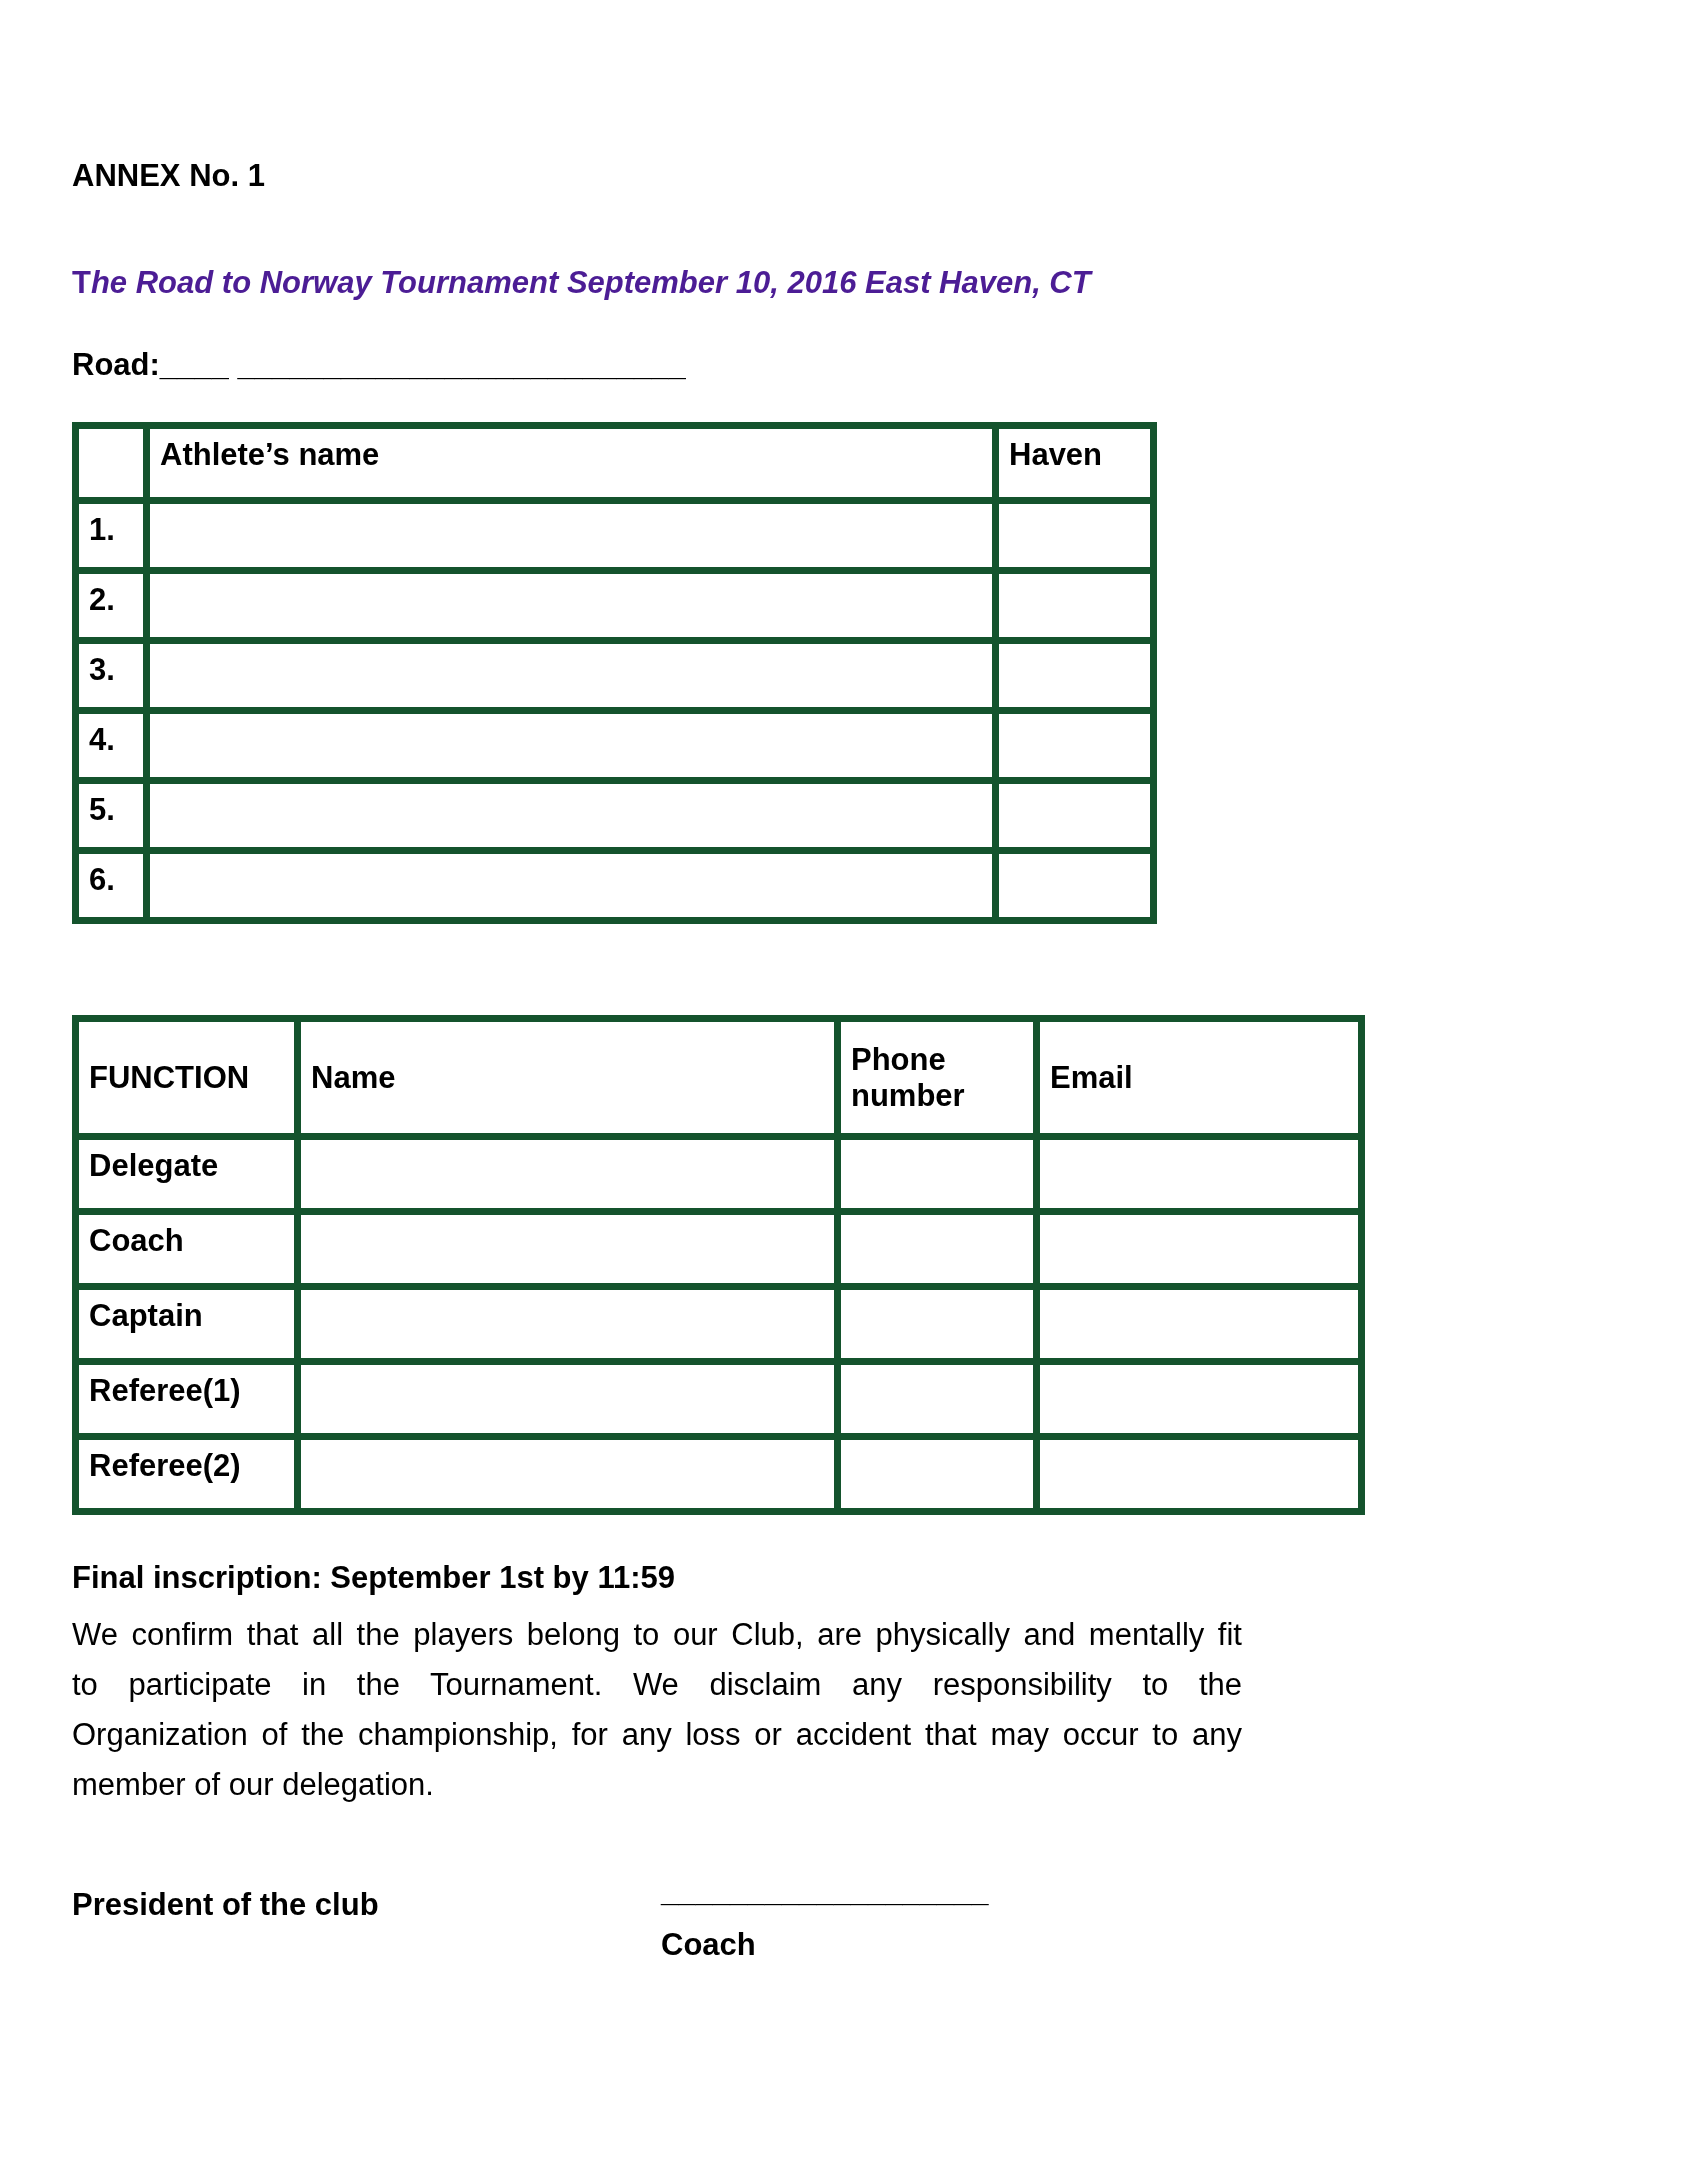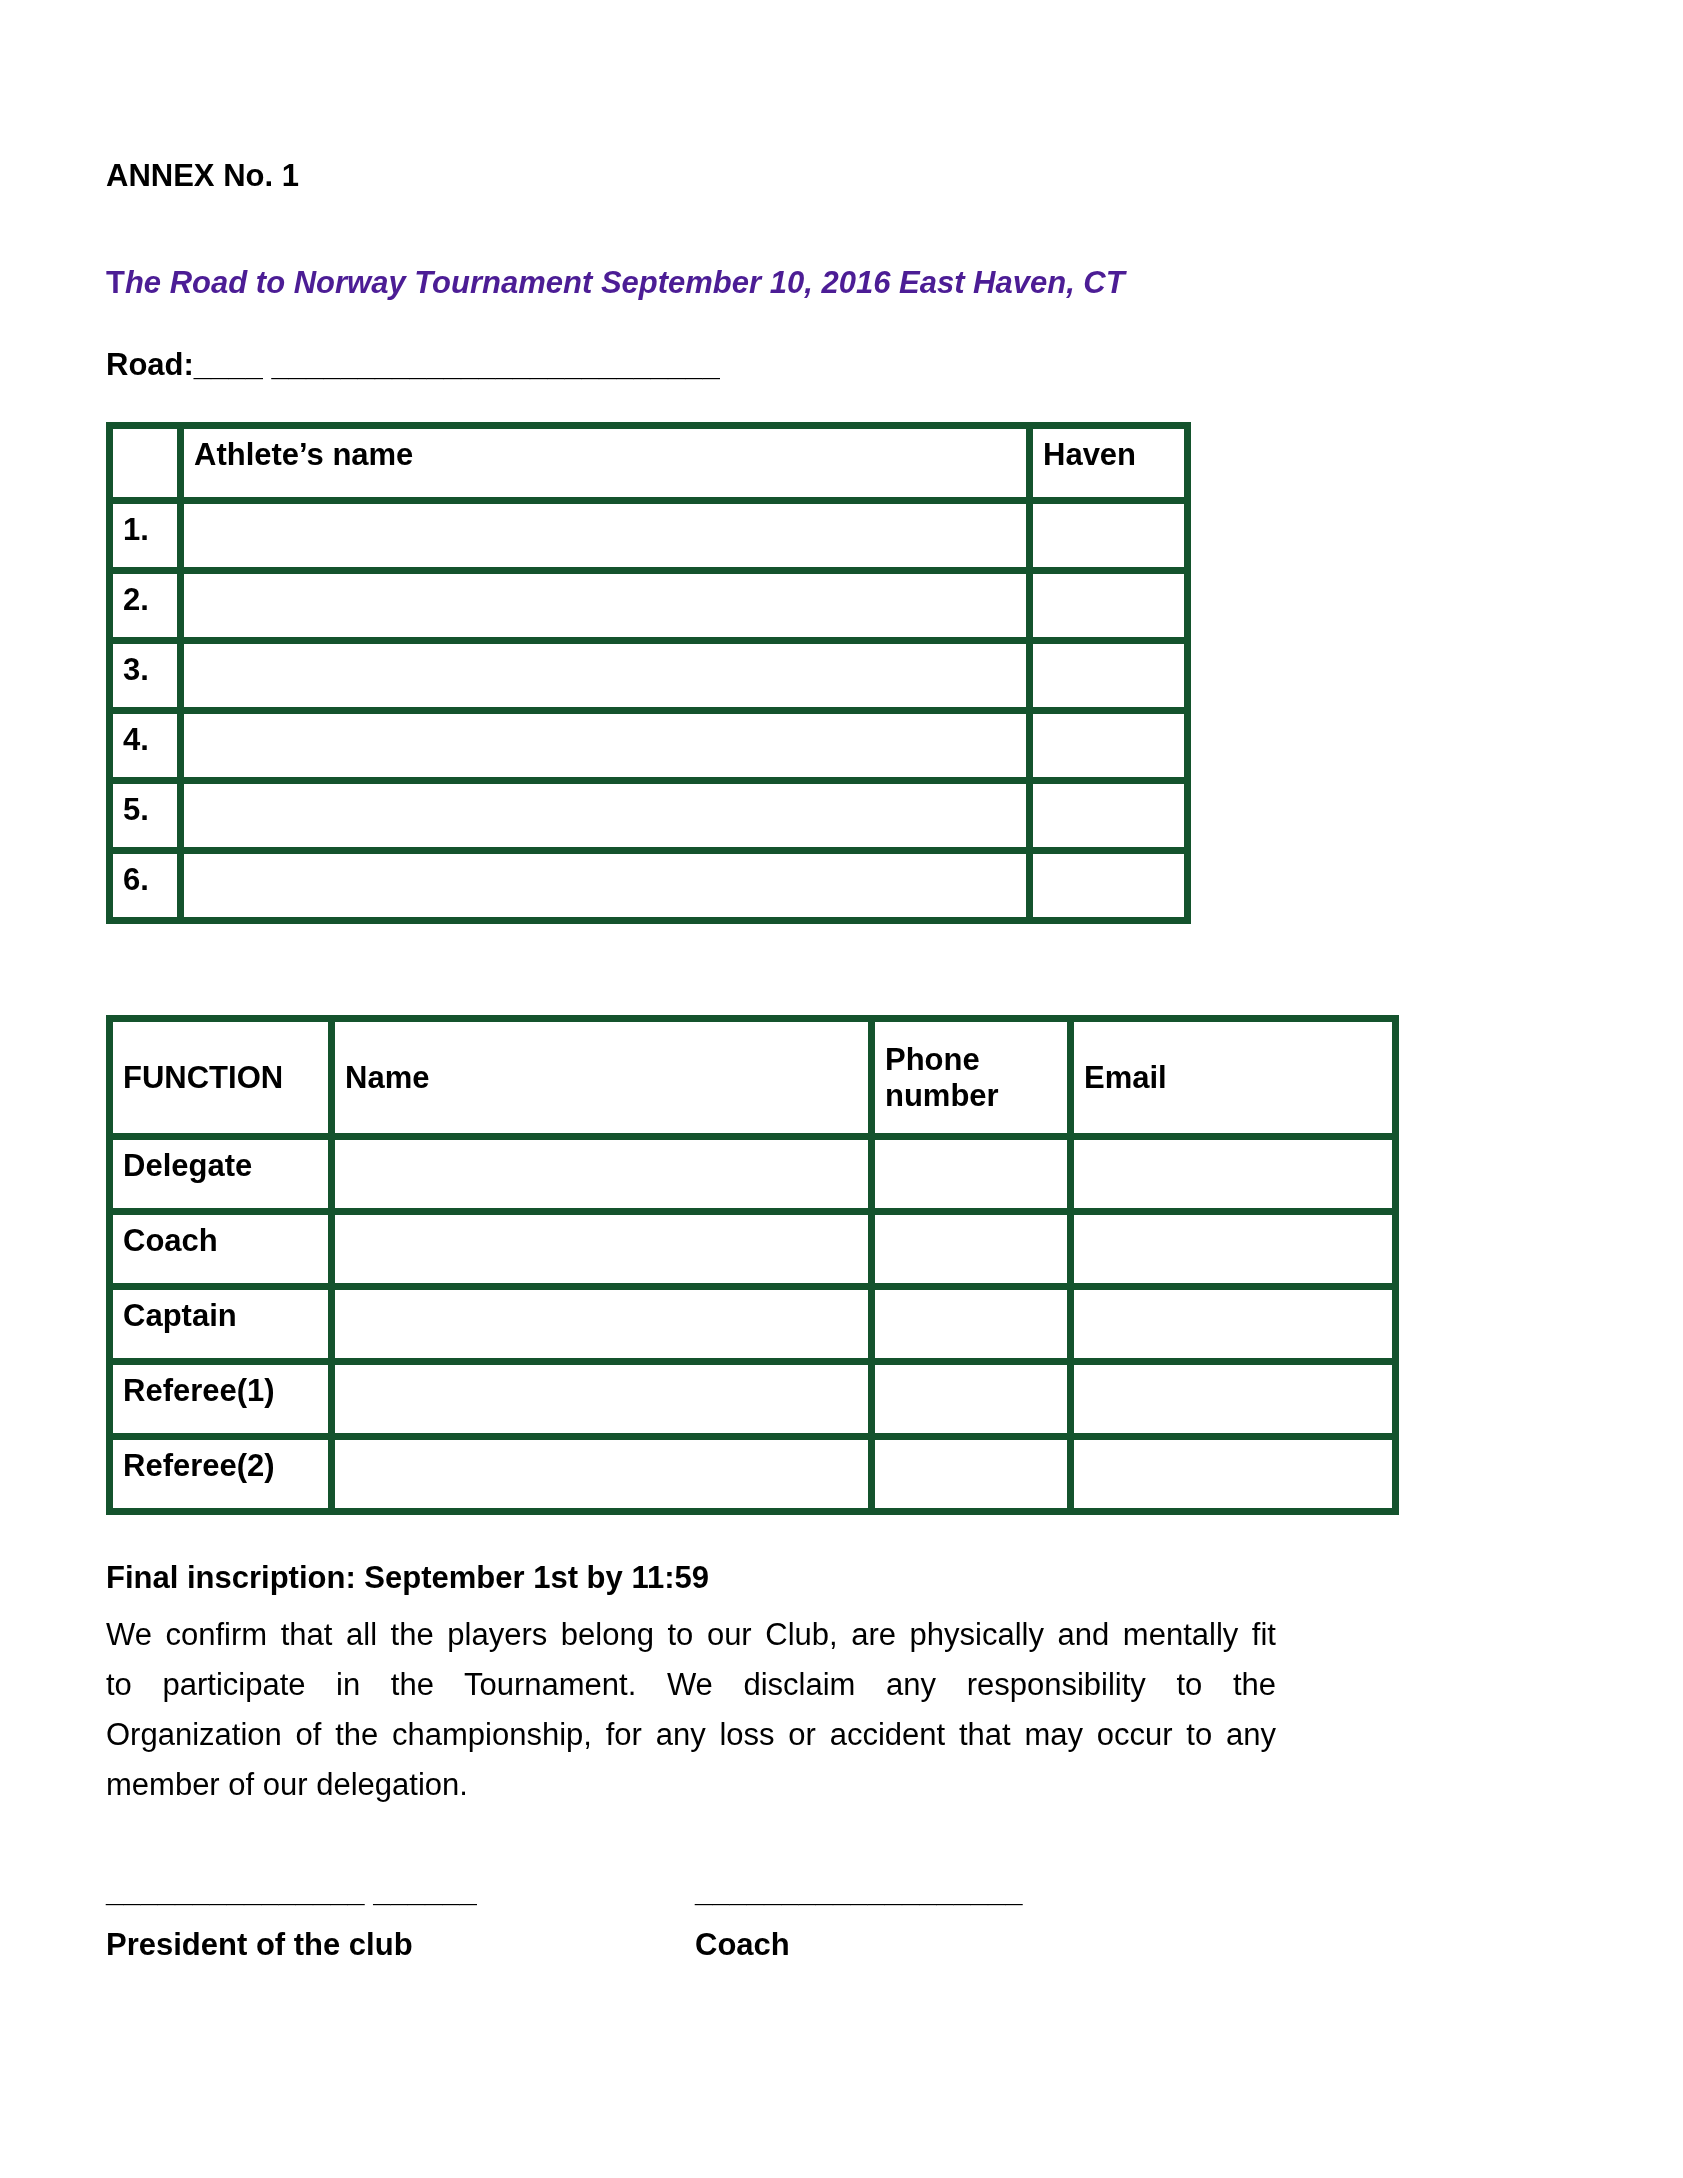--- a/index.html
+++ b/index.html
@@ -4,21 +4,21 @@
 <style>
   * { margin: 0; padding: 0; box-sizing: border-box; }
   html, body { background: #ffffff; }
   .page {
     position: relative;
     width: 1683px;
     height: 2178px;
     background: #ffffff;
     color: #000000;
     font-family: "Liberation Sans", sans-serif;
-    padding: 158px 153px 0 106px;
+    padding: 158px 153px 0 72px;
   }
   .title {
     font-size: 31px;
     font-weight: bold;
     line-height: 36px;
   }
   .subtitle {
     margin-top: 71px;
     font-size: 31px;
     font-weight: bold;
@@ -206,21 +206,20 @@
 
   <div class="confirmation">
     <div class="para-line">We confirm that all the players belong to our Club, are physically and mentally fit</div>
     <div class="para-line">to participate in the Tournament. We disclaim any responsibility to the</div>
     <div class="para-line">Organization of the championship, for any loss or accident that may occur to any</div>
     <div class="para-line last">member of our delegation.</div>
   </div>
 
   <div class="signatures">
     <div class="sig-block first">
-      <div class="sig-rule">_______________ ______</div>
       <div class="sig-label">President of the club</div>
     </div>
     <div class="sig-block">
       <div class="sig-rule">___________________</div>
       <div class="sig-label">Coach</div>
     </div>
   </div>
 
 </div>
 

